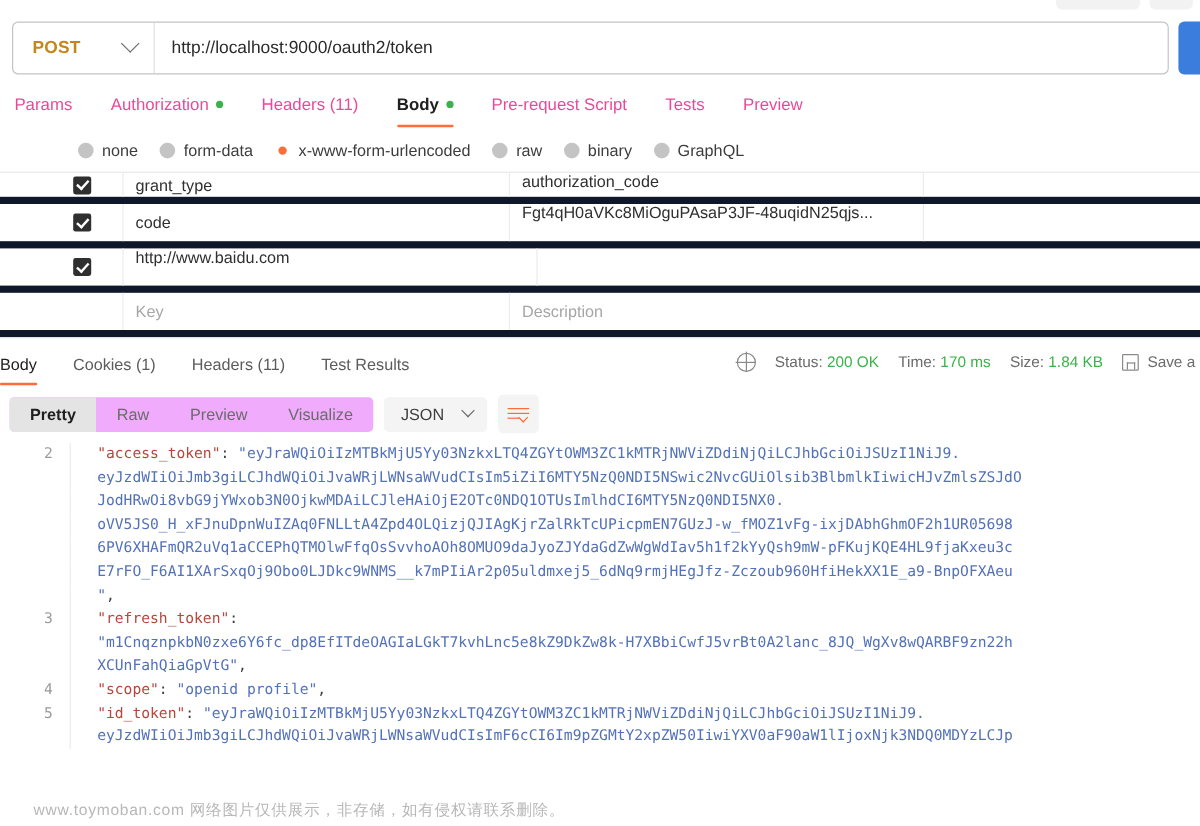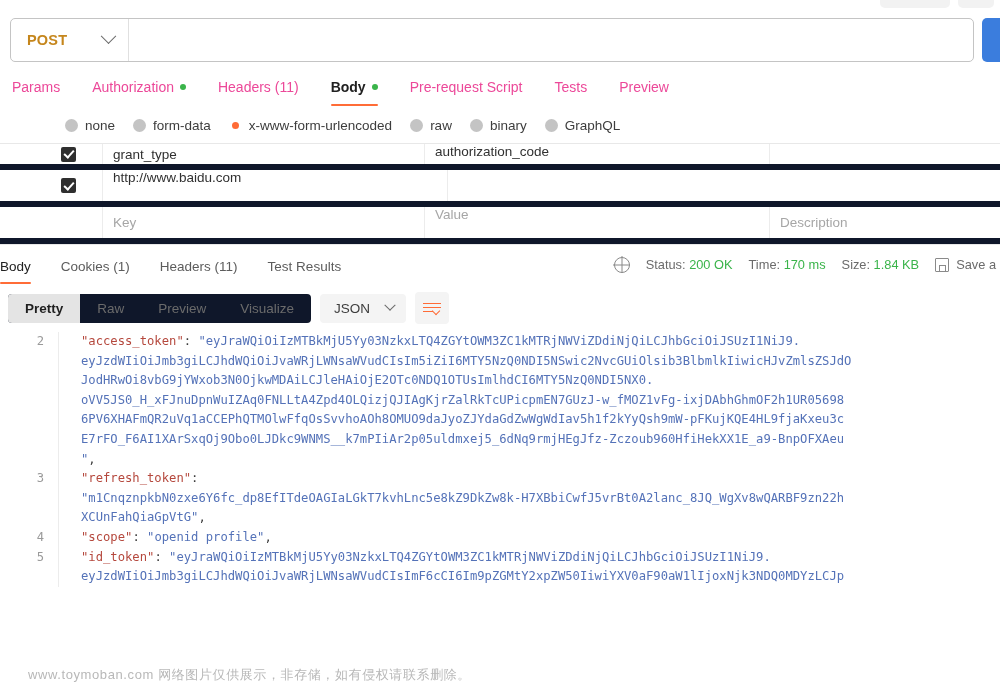--- a/index.html
+++ b/index.html
@@ -196,21 +196,21 @@
     height: 5px; border: 1.3px solid #8a8a8a; border-bottom: none;
   }
   .save-wrap { display: flex; align-items: center; gap: 7px; color: #6b6b6b; cursor: pointer; }
 
   
   .viewer-bar {
     display: flex; align-items: center; gap: 9px;
     padding: 8px 0 8px 8px;
   }
   .seg {
-    display: flex; background: #0f172a; border-radius: 4px; overflow: hidden;
+    display: flex; background: #f0abfc; border-radius: 4px; overflow: hidden;
   }
   .seg-item {
     font-size: 13.5px; color: #6b6b6b; padding: 7px 17px; cursor: pointer;
   }
   .seg-item.active { background: #e4e4e4; color: #1f1f1f; font-weight: bold; }
   .json-select {
     display: flex; align-items: center; gap: 16px;
     background: #f4f4f4; border-radius: 4px;
     padding: 7px 12px 7px 14px;
     font-size: 13.5px; color: #3d3d3d; cursor: pointer;
@@ -282,20 +282,21 @@
   <div class="pill pill-a"></div>
   <div class="pill pill-b"></div>
 </div>
 
 <div class="urlbar-row">
   <div class="urlbar">
     <div class="method-select">
       <span class="method-label">POST</span>
       <span class="chev"></span>
     </div>
+    <input class="url-input" type="text" value="http://localhost:9000/oauth2/token" style="">
   </div>
   <button class="send-btn"></button>
 </div>
 
 <div class="req-tabs">
   <div class="req-tab">
     <span>Params</span>
   </div>
   <div class="req-tab">
     <span>Authorization</span>
@@ -354,38 +355,47 @@
     </div>
     <div class="cell-key">
       <span>grant_type</span>
     </div>
     <div class="cell-val">
       <span>authorization_code</span>
     </div>
     <div class="cell-desc"></div>
   </div>
 
+  <div class="trow">
+    <div class="cell-check">
+      <span class="cbx"></span>
+    </div>
+    <div class="cell-key">
+      <span>code</span>
+    </div>
+    <div class="cell-val">
+      <span>Fgt4qH0aVKc8MiOguPAsaP3JF-48uqidN25qjs...</span>
+    </div>
+    <div class="cell-desc"></div>
+  </div>
 
   <div class="trow">
     <div class="cell-check">
       <span class="cbx"></span>
     </div>
     <div class="cell-val">
       <span>http://www.baidu.com</span>
     </div>
     <div class="cell-desc"></div>
   </div>
 
   <div class="trow">
     <div class="cell-check"></div>
     <div class="cell-key ph">
       <span>Key</span>
-    </div>
-    <div class="cell-val ph">
-      <span>Value</span>
     </div>
     <div class="cell-desc ph">
       <span>Description</span>
     </div>
   </div>
 
 </div>
 
 <div class="resp-head">
   <div class="resp-tabs">

